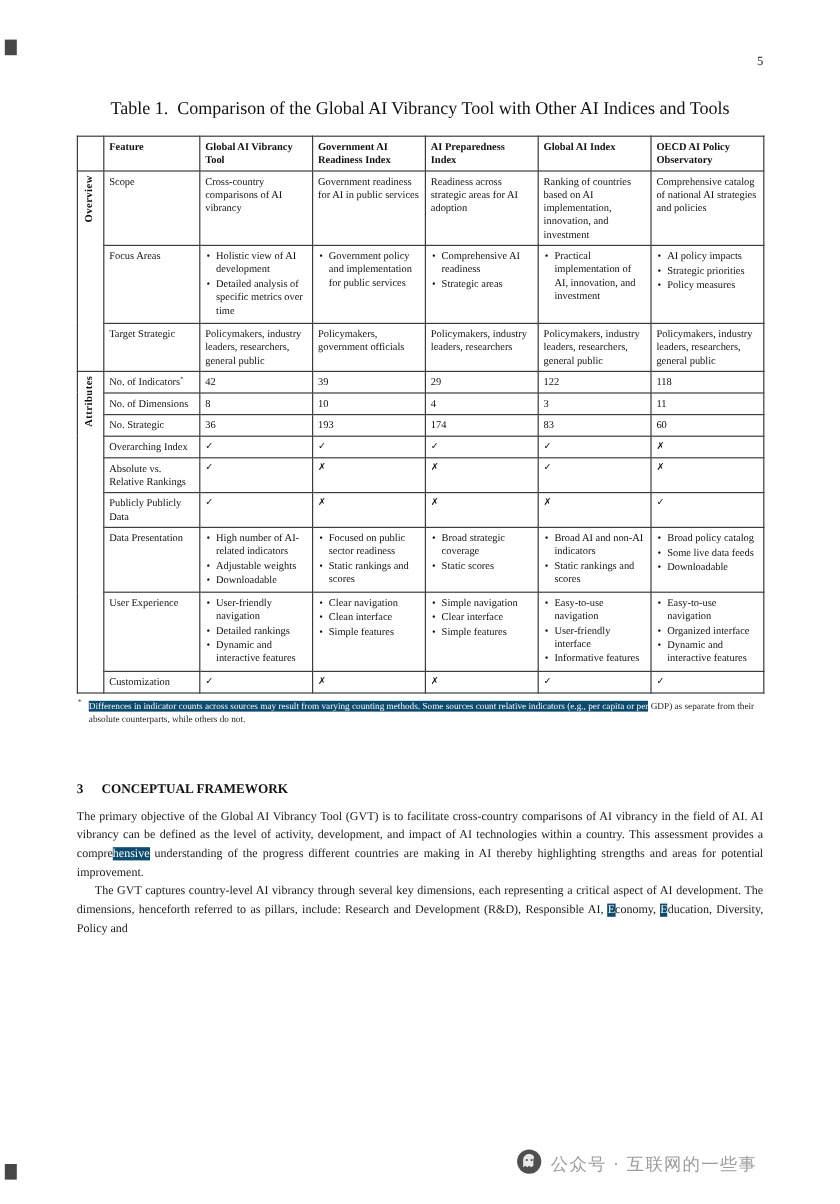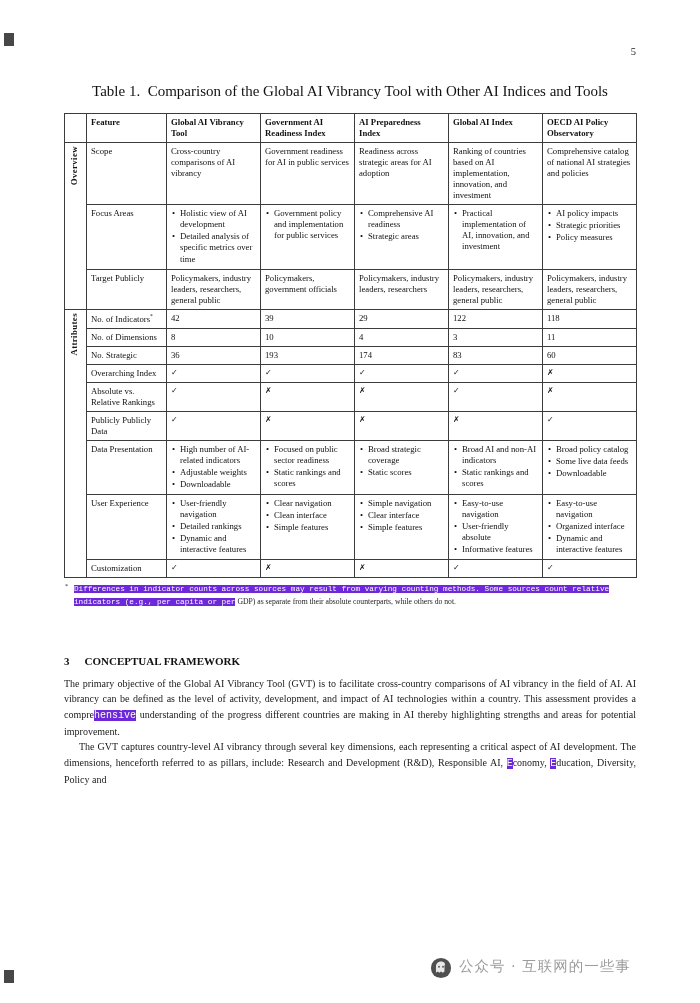--- a/index.html
+++ b/index.html
@@ -58,42 +58,42 @@
   .footnote {
     position: relative;
     margin: 5px 0 0 0;
     padding-left: 10px;
     font-size: 7.7px;
     line-height: 1.5;
     color: #222;
     width: 572px;
   }
   .footnote .fn-marker { position: absolute; left: 1px; top: -1px; font-size: 6px; }
-  .hl { background: #6d28d9; color: #fbfbfb; font-family: Liberation Mono, monospace; }
+  .hl { background: #0c4a6e; color: #fbfbfb; }
 
   
   .section-heading { margin-top: 46px; font-size: 11px; font-weight: bold; color: #111; }
   .section-heading .sec-num { margin-right: 15px; }
   .body-par {
     margin: 8px 0 0 0;
     font-size: 10px;
     line-height: 1.565;
     text-align: justify;
     color: #1a1a1a;
     width: 572px;
   }
   .body-par.indent { margin-top: 0; text-indent: 15px; }
 
   
   .watermark {
     position: absolute;
     left: 430px;
     top: 957px;
     display: flex;
-    align-items: flex-start;
+    align-items: center;
     gap: 7px;
   }
   .watermark .wm-text {
     font-family: "DejaVu Sans", sans-serif;
     font-size: 14.5px;
     color: #9c9c9c;
     letter-spacing: 1px;
     white-space: nowrap;
   }
 
@@ -173,21 +173,21 @@
               </td>
             <td>
                 <ul class="cell-list">
                   <li>AI policy impacts</li>
                   <li>Strategic priorities</li>
                   <li>Policy measures</li>
                 </ul>
               </td>
           </tr>
           <tr>
-            <th class="feature">Target Publicly</th>
+            <th class="feature">Target Strategic</th>
             <td>Policymakers, industry leaders, researchers, general public</td>
             <td>Policymakers, government officials</td>
             <td>Policymakers, industry leaders, researchers</td>
             <td>Policymakers, industry leaders, researchers, general public</td>
             <td>Policymakers, industry leaders, researchers, general public</td>
           </tr>
 
           <tr>
             <th class="group-cell" rowspan="9"><span class="vert">Attributes</span></th>
             <th class="feature"><span>No. of Indicators</span><sup class="fn-sup">*</sup></th>
@@ -291,21 +291,21 @@
             <td>
                 <ul class="cell-list">
                   <li>Simple navigation</li>
                   <li>Clear interface</li>
                   <li>Simple features</li>
                 </ul>
               </td>
             <td>
                 <ul class="cell-list">
                   <li>Easy-to-use navigation</li>
-                  <li>User-friendly absolute</li>
+                  <li>User-friendly interface</li>
                   <li>Informative features</li>
                 </ul>
               </td>
             <td>
                 <ul class="cell-list">
                   <li>Easy-to-use navigation</li>
                   <li>Organized interface</li>
                   <li>Dynamic and interactive features</li>
                 </ul>
               </td>

